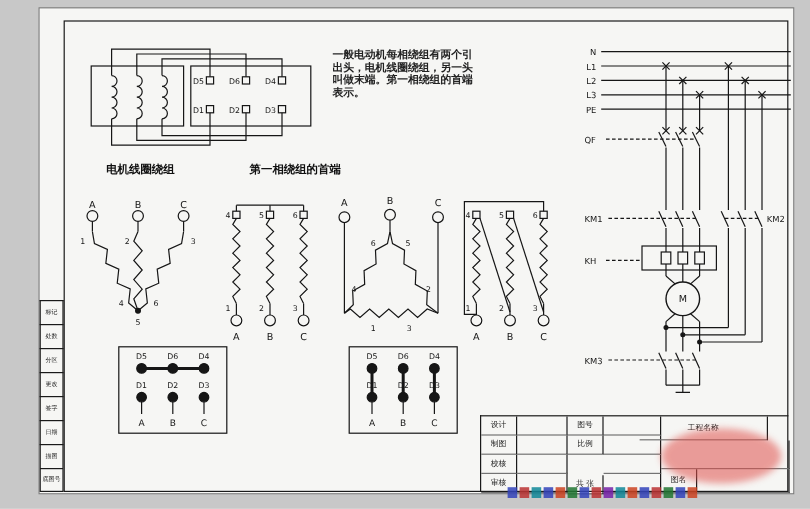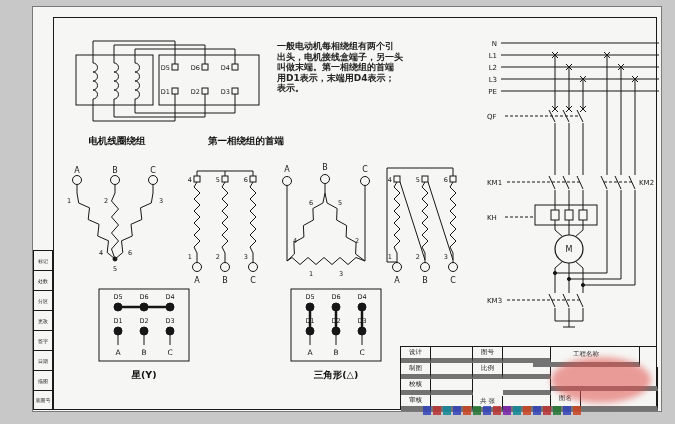--- a/index.html
+++ b/index.html
@@ -18,21 +18,21 @@
             font-size:5px; line-height:6px; display:flex; align-items:center;
             justify-content:center; text-align:center; overflow:hidden; color:#222; }
   .ls-box:last-child { border-bottom:1px solid #1a1a1a; }
   svg { position:absolute; overflow:visible; }
   svg text { fill:#161616; font-family:inherit; }
   .caption { position:absolute; font-weight:bold; font-size:9.5px; color:#111; text-align:center; }
   .desc { position:absolute; left:244px; top:34px; width:158px; }
   .desc-line { font-size:9px; line-height:10.5px; color:#222; white-space:nowrap;font-weight:bold; }
   .tb { position:absolute; left:367px; top:339px; width:257px; height:64px;
         border-left:1.2px solid #1a1a1a; border-top:1.2px solid #1a1a1a; }
-  .tb .cell { position:absolute; border-right:1px solid #1a1a1a; border-bottom:5px solid #737373;
+  .tb .cell { position:absolute; border-right:1px solid #1a1a1a; border-bottom:1px solid #737373;
               font-size:6.5px; display:flex; align-items:center; justify-content:center;
               color:#222; overflow:hidden; }
   .stamp { position:absolute; left:518px; top:350px; width:100px; height:46px;
            background:var(--stamp,#e0524d); opacity:.55; border-radius:50%; filter:blur(3px); }
   .wm { position:absolute; left:390px; top:398px; height:10px; display:flex; gap:2px; align-items:center; }
   .wm-seg { width:8px; height:9px; opacity:.85; filter:blur(.4px); display:inline-block; }
 </style>
 </head>
 <body>
 
@@ -76,23 +76,22 @@
       <text x="99" y="63">D1</text>
       <text x="129" y="63">D2</text>
       <text x="159" y="63">D3</text>
     </g>
   </svg>
   <div class="caption" style="left:24px; top:128px; width:120px;">电机线圈绕组</div>
   <div class="caption" style="left:148px; top:128px; width:130px;">第一相绕组的首端</div>
 
   <div class="desc">
       <div class="desc-line">一般电动机每相绕组有两个引</div>
-      <div class="desc-line">出头，电机接线盒端子，另一头</div>
+      <div class="desc-line">出头，电机线圈绕组，另一头</div>
       <div class="desc-line">叫做末端。第一相绕组的首端</div>
-      <div class="desc-line">用D1表示，末端用D4表示；</div>
       <div class="desc-line">表示。</div>
     </div>
 
   <svg style="left:20px; top:156px;" width="125" height="125" viewBox="0 0 125 125">
     <g font-size="8" text-anchor="middle">
       <text x="24" y="10">A</text>
       <text x="62" y="10">B</text>
       <text x="100" y="10">C</text>
     </g>
     <g stroke="#161616" stroke-width="1" fill="none">
@@ -232,21 +231,20 @@
       <line x1="21" y1="48" x2="21" y2="58" stroke-width="1"></line>
         <line x1="47" y1="48" x2="47" y2="58" stroke-width="1"></line>
         <line x1="73" y1="48" x2="73" y2="58" stroke-width="1"></line>
     </g>
     <g font-size="7.5" text-anchor="middle">
       <text x="21" y="68">A</text>
       <text x="47" y="68">B</text>
       <text x="73" y="68">C</text>
     </g>
   </svg>
-  <div class="caption" style="left:64px; top:362px; width:94px;">星(Y)</div>
 
   <svg style="left:256px; top:280px;" width="94" height="78" viewBox="0 0 94 78">
     <rect x="2" y="2" width="90" height="72" fill="none" stroke="#161616" stroke-width="1"></rect>
     <g font-size="6.5" text-anchor="middle">
       <text x="21" y="12">D5</text>
       <text x="47" y="12">D6</text>
       <text x="73" y="12">D4</text>
       <text x="21" y="36">D1</text>
       <text x="47" y="36">D2</text>
       <text x="73" y="36">D3</text>
@@ -264,21 +262,20 @@
       <line x1="21" y1="48" x2="21" y2="58" stroke-width="1"></line>
         <line x1="47" y1="48" x2="47" y2="58" stroke-width="1"></line>
         <line x1="73" y1="48" x2="73" y2="58" stroke-width="1"></line>
     </g>
     <g font-size="7.5" text-anchor="middle">
       <text x="21" y="68">A</text>
       <text x="47" y="68">B</text>
       <text x="73" y="68">C</text>
     </g>
   </svg>
-  <div class="caption" style="left:256px; top:362px; width:94px;">三角形(△)</div>
 
   <svg style="left:438px; top:20px;" width="192" height="322" viewBox="0 0 192 322">
     <g stroke="#161616" stroke-width="1" fill="none">
       <line x1="30" y1="16" x2="188" y2="16"></line>
       <line x1="30" y1="28" x2="188" y2="28"></line>
       <line x1="30" y1="40" x2="188" y2="40"></line>
       <line x1="30" y1="52" x2="188" y2="52"></line>
       <line x1="30" y1="64" x2="188" y2="64"></line>
     </g>
     <g font-size="7" text-anchor="end">

